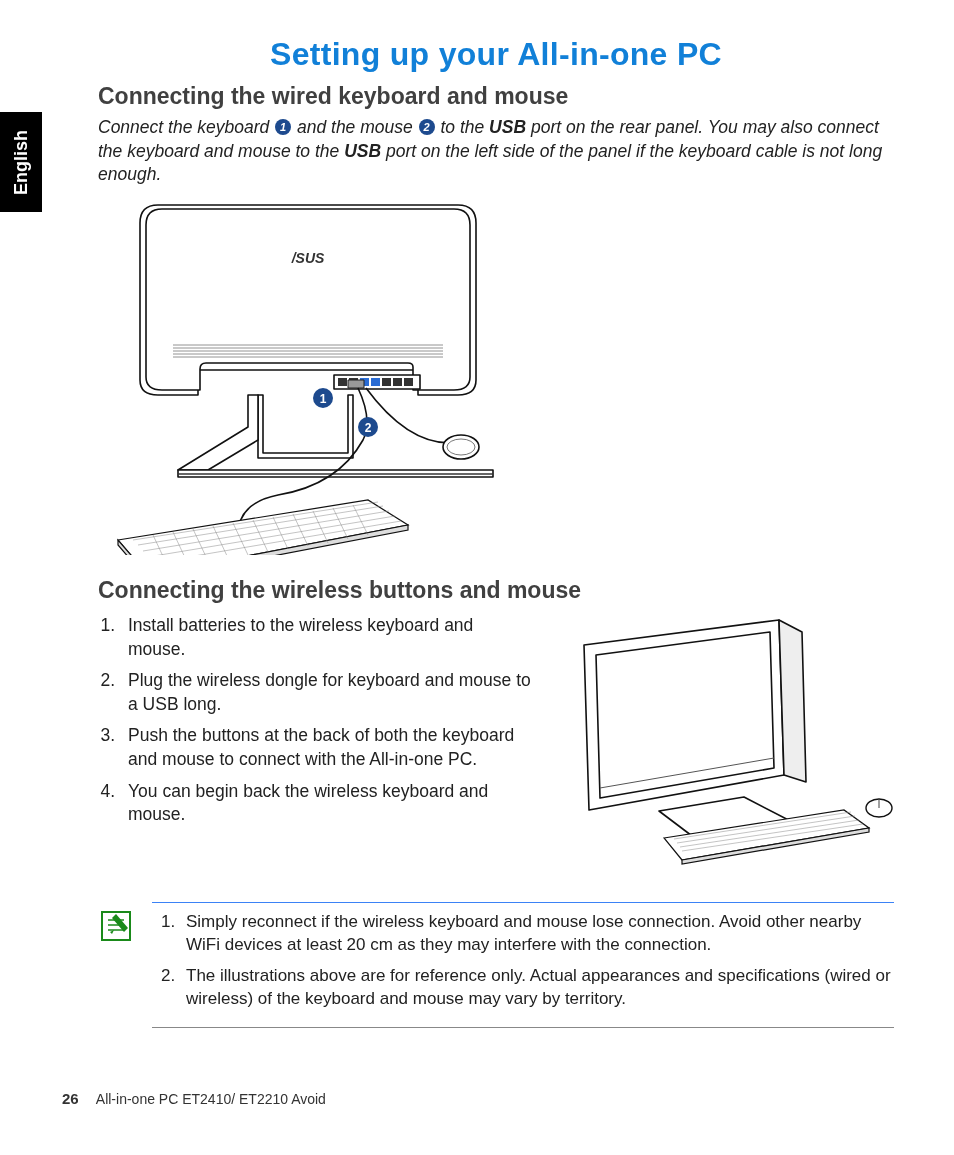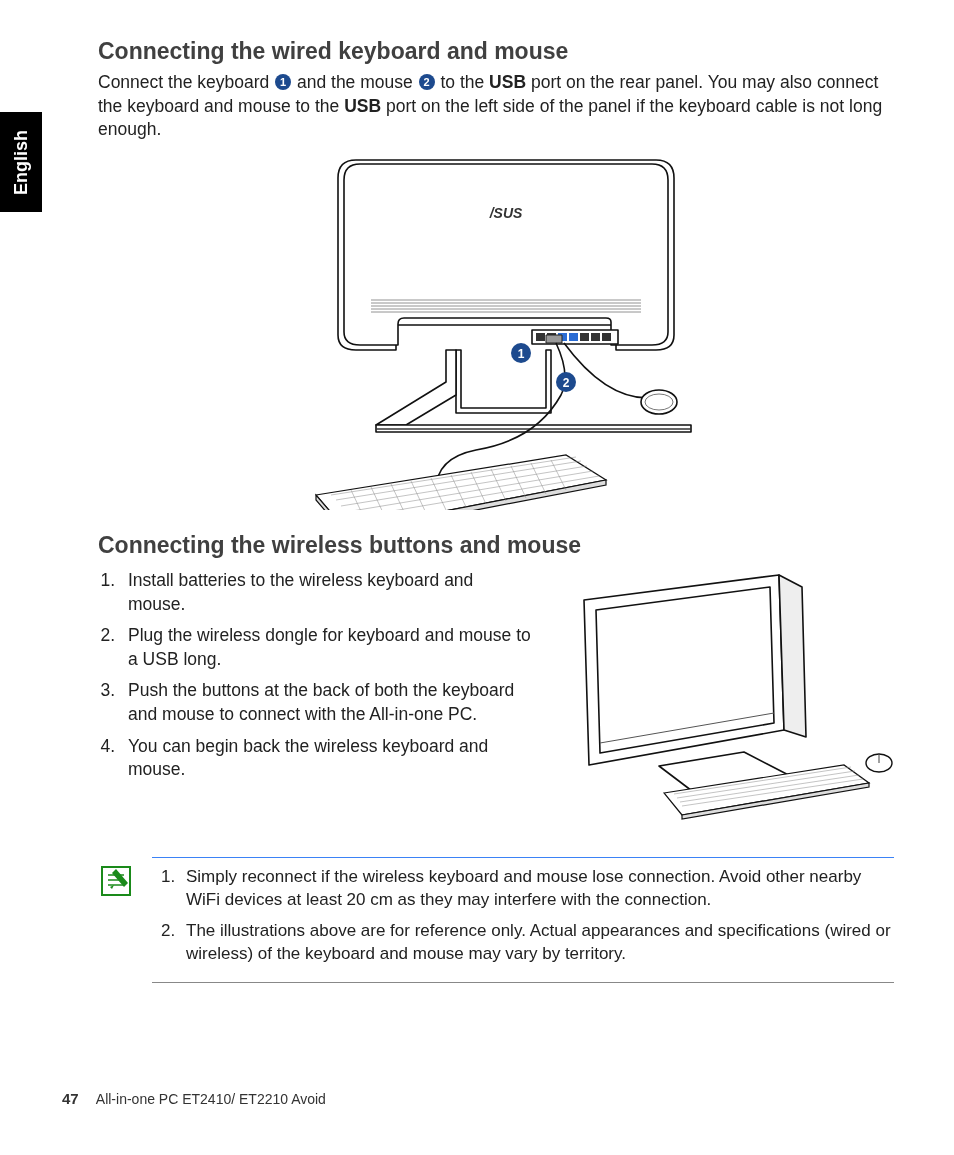--- a/index.html
+++ b/index.html
@@ -57,38 +57,39 @@
     font-family: "Arial Black", Arial, sans-serif;
     color: #404040;
     font-size: 23px;
     font-weight: 900;
     margin: 8px 0 6px 0;
   }
   .para {
     font-size: 17.5px;
     line-height: 1.35;
     margin: 2px 0 8px 0;
+    font-style: italic;
   }
   .num-badge {
     display: inline-flex;
     width: 16px; height: 16px;
     background: #1d4a8e;
     color: #fff;
     border-radius: 50%;
     font-size: 11px;
     font-weight: bold;
     align-items: center;
     justify-content: center;
     vertical-align: baseline;
     position: relative;
     top: -2px;
     margin: 0 1px;
   }
   .fig {
-    text-align: center;
+    text-align: left;
     margin: 6px auto 18px auto;
   }
   .fig svg { display: inline-block; }
   .two-col {
     display: flex;
     gap: 20px;
     align-items: flex-start;
   }
   .steps {
     flex: 1.2;
@@ -136,20 +137,21 @@
   b { font-weight: 700; }
 </style>
 </head>
 <body>
 
 <div class="lang-tab">English</div>
 
 <div class="page">
 
 
+  <div class="main-title">Setting up your All-in-one PC</div>
 
   <div class="section-title">Connecting the wired keyboard and mouse</div>
 
   <p class="para">
     <span>Connect the keyboard </span><span class="num-badge">1</span><span> and the mouse </span><span class="num-badge">2</span><span> to the </span><b>USB</b><span> port on the rear panel. You may also connect the keyboard and mouse to the </span><b>USB</b><span> port on the left side of the panel if the keyboard cable is not long enough.</span>
   </p>
 
   <div class="fig">
     <svg width="400" height="360" viewBox="0 0 400 360">
 
@@ -282,15 +284,15 @@
       <ol class="note-list">
         <li>Simply reconnect if the wireless keyboard and mouse lose connection.  Avoid other nearby WiFi devices at least 20 cm as they may interfere with the connection.</li>
         <li>The illustrations above are for reference only. Actual appearances and specifications (wired or wireless) of the keyboard and mouse may vary by territory.</li>
       </ol>
     </div>
   </div>
 
 </div>
 
 <div class="footer">
-  <span class="pnum">47</span>
+  <span class="pnum">26</span>
   <span>All-in-one PC ET2410/ ET2210 Avoid</span>
 </div>
 
 </body></html>

